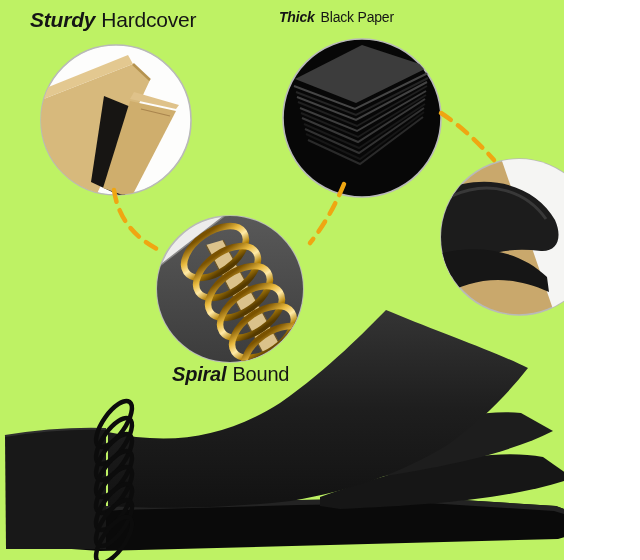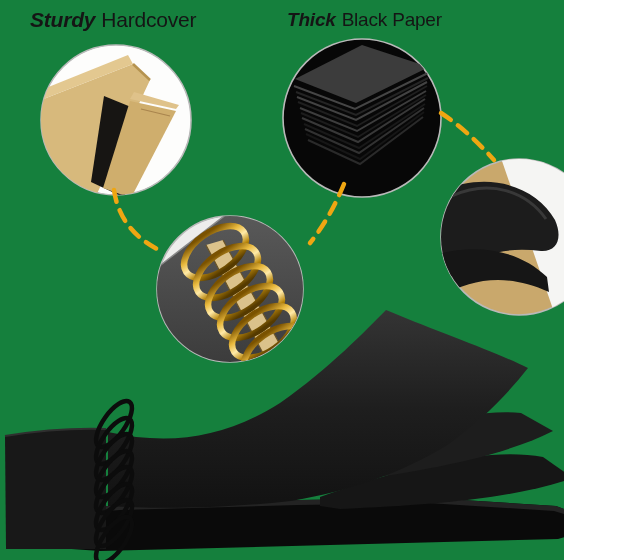--- a/index.html
+++ b/index.html
@@ -1,28 +1,28 @@
 <!DOCTYPE html>
 <html><head>
 <meta charset="utf-8">
 <style>
   html,body{margin:0;padding:0;background:#ffffff;}
   .stage{
     position:relative;width:564px;height:560px;overflow:hidden;
-    background:#15803d;font-family:"Liberation Sans", sans-serif;
+    background:#bef264;font-family:"Liberation Sans", sans-serif;
   }
   .stage svg{position:absolute;left:0;top:0;}
   .callout-label{
     position:absolute;white-space:nowrap;color:#151515;line-height:1;
     letter-spacing:-0.2px;font-size:21px;
   }
   .callout-label .b{font-weight:800;font-style:italic;margin-right:6px;}
   .callout-label .r{font-weight:400;}
   #label-hardcover{left:30px;top:9px;}
-  #label-paper{left:287px;top:10px;font-size:19px;}
+  #label-paper{left:279px;top:10px;font-size:14px;}
   #label-ribbon{left:452px;top:314px;font-size:20px;}
   #label-spiral{left:172px;top:364px;font-size:20px;}
 </style>
 </head>
 <body>
 
 <div class="stage">
 
   <svg width="640" height="560" viewBox="0 0 640 560">
     <defs>
@@ -149,14 +149,17 @@
       </g>
     </g>
   </svg>
 
   <div class="callout-label" id="label-hardcover">
     <span class="b">Sturdy</span><span class="r">Hardcover</span>
   </div>
   <div class="callout-label" id="label-paper">
     <span class="b">Thick</span><span class="r">Black Paper</span>
   </div>
+  <div class="callout-label" id="label-spiral">
+    <span class="b">Spiral</span><span class="r">Bound</span>
+  </div>
 
 </div>
 
 </body></html>

